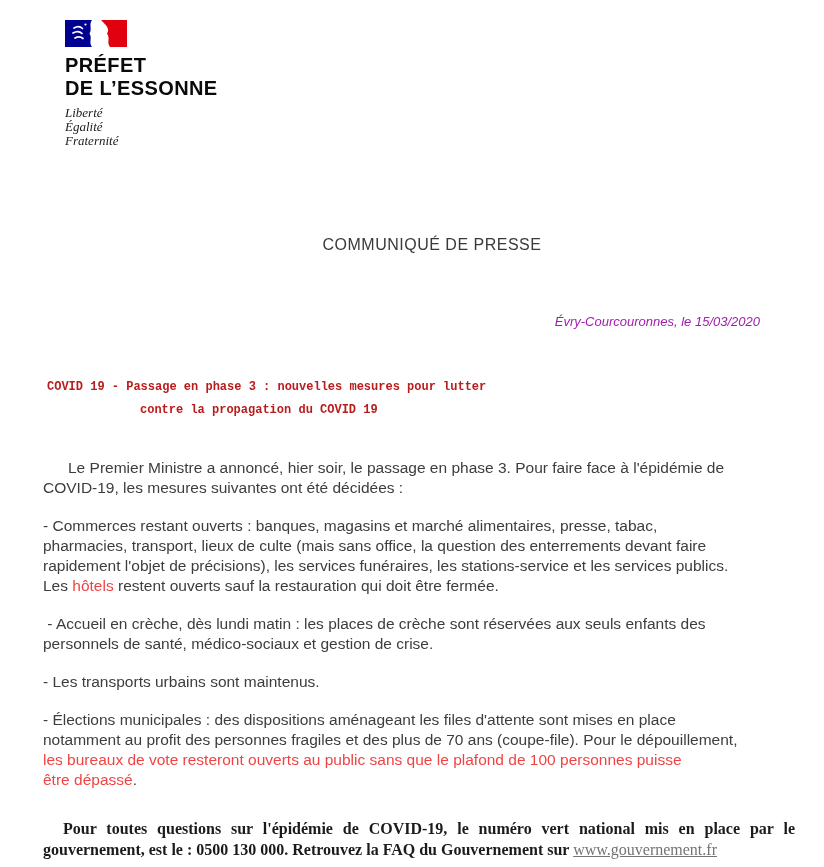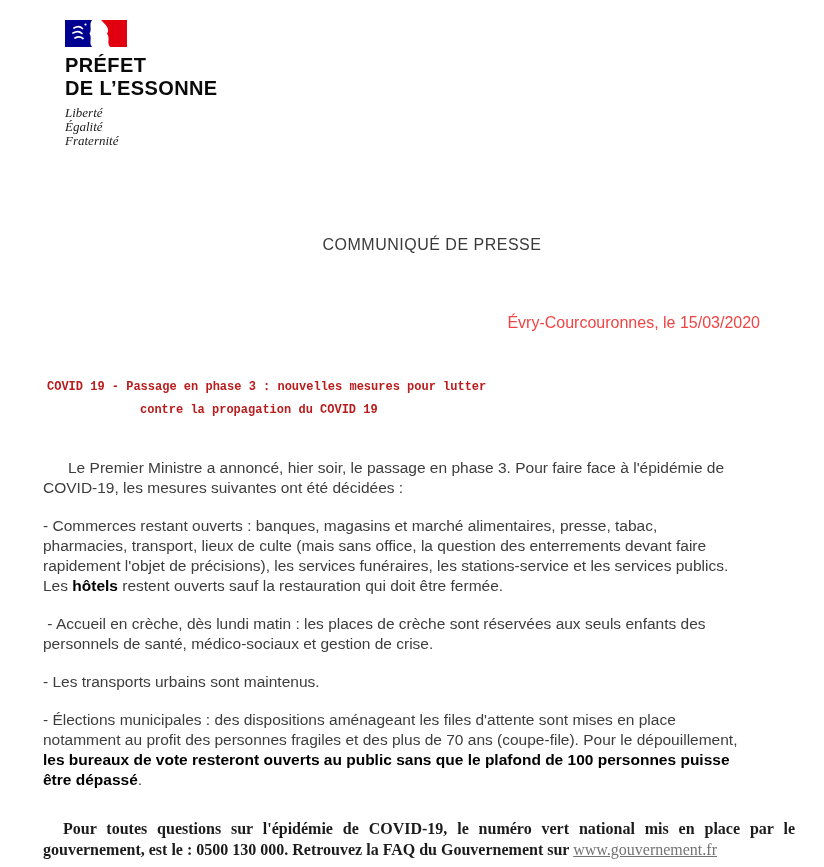--- a/index.html
+++ b/index.html
@@ -41,22 +41,23 @@
     width: 100%;
     text-align: center;
     font-size: 16px;
     letter-spacing: 0.5px;
     color: #3a3a3a;
   }
   .dateline {
     position: absolute;
     top: 314px;
     right: 84px;
-    font-size: 16px;
-    color: #ef4444;
+    font-size: 13px;
+    color: #a21caf;
+    font-style: italic;
   }
 
   
   .heading {
     position: absolute;
     top: 376px;
     left: 27px;
     font-family: Liberation Mono, monospace;
     font-weight: 700;
     font-size: 12px;
@@ -73,21 +74,21 @@
     width: 792px;
     font-size: 15.5px;
     line-height: 20px;
     color: #3d3d3d;
   }
   .body-content p {
     margin: 0 0 18px 0;
     white-space: pre-wrap;
   }
   .body-content p.first-indent { text-indent: 25px; }
-  .body-content b { font-weight: 700; color: #000000; }
+  .body-content b { font-weight: 400; color: #ef4444; }
 
   
   .footer {
     position: absolute;
     top: 818px;
     left: 23px;
     width: 752px;
     font-family: "Liberation Serif", serif;
     font-weight: 700;
     font-size: 16px;

